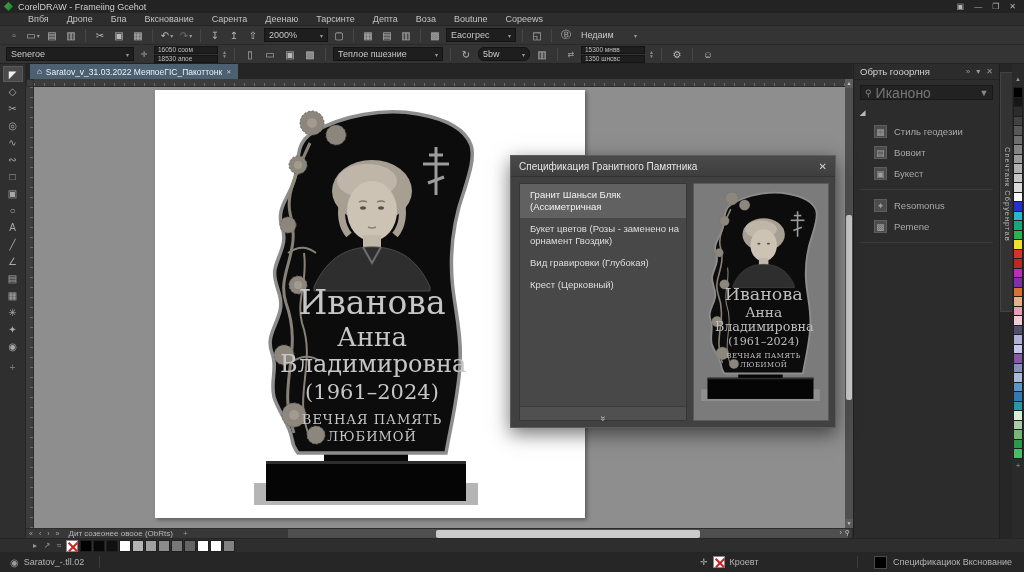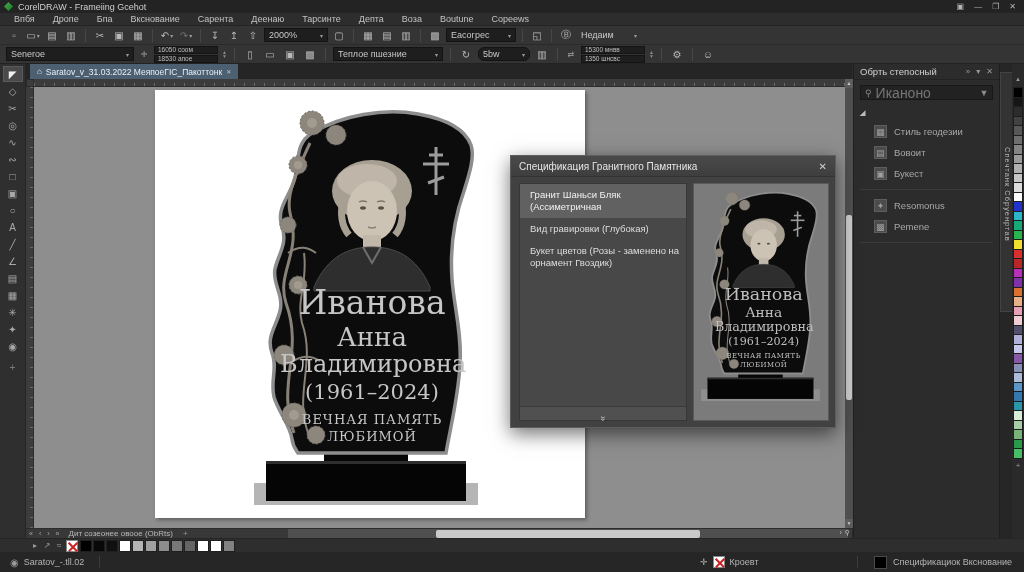--- a/index.html
+++ b/index.html
@@ -7,21 +7,21 @@
     font-family:"Liberation Sans", sans-serif; }
   #app { position:relative; width:1024px; height:572px; background:#2b2b2b; overflow:hidden; }
 
   
   #titlebar { position:absolute; left:0; top:0; width:1024px; height:13px; background:#232323;
     display:flex; align-items:center; color:#cfcfcf; font-size:9px; }
   #corel-logo { width:9px; height:9px; margin:0 5px 0 4px; background:linear-gradient(135deg,#3faf3f 0%,#1f7a2f 100%);
     clip-path:polygon(50% 0,100% 50%,50% 100%,0 50%); }
   #titlebar .wctl { margin-left:auto; display:flex; gap:10px; padding-right:8px; color:#b5b5b5; font-size:8px; }
   #menubar { position:absolute; left:0; top:13px; width:1024px; height:13px; background:#2d2d2d;
-    display:flex; align-items:center; gap:2px; padding-left:6px; border-bottom:1px solid #242424; }
+    display:flex; align-items:center; gap:2px; padding-left:20px; border-bottom:1px solid #242424; }
   #menubar span { color:#c3c3c3; font-size:9px; padding:1px 8px; cursor:default; }
 
   #toolbar { position:absolute; left:0; top:26px; width:1024px; height:19px; background:#343434;
     display:flex; align-items:center; gap:3px; padding-left:6px; border-bottom:1px solid #2a2a2a;
     color:#b9b9b9; font-size:11px; }
   .tbtn { min-width:16px; height:15px; display:flex; align-items:center; justify-content:center;
     font-size:10px; color:#b9b9b9; }
   .caret { font-size:6px; color:#9a9a9a; margin-left:1px; }
   .tsep { width:1px; height:13px; background:#474747; margin:0 3px; }
   .combo { background:#1e1e1e; border:1px solid #141414; color:#c8c8c8; font-size:9px; height:14px;
@@ -385,22 +385,23 @@
     <div class="arr" style="bottom:0;">▼</div>
   </div>
 
   <div id="dialog">
     <div id="dlg-title">
       <span>Спецификация Гранитного Памятника</span>
       <span id="dlg-close">✕</span>
     </div>
     <div id="dlg-list">
       <div class="dlg-row selected">Гранит Шаньси Бляк (Ассиметричная</div>
+      <div class="dlg-row">Букет цветов (Розы - заменено на орнамент Гвоздик)</div>
       <div class="dlg-row">Вид гравировки (Глубокая)</div>
-      <div class="dlg-row">Букет цветов (Розы - заменено на орнамент Гвоздик)</div>
+      <div class="dlg-row">Крест (Церковный)</div>
       <div id="dlg-more">
         <span class="chev">»</span>
       </div>
     </div>
     <div id="dlg-preview">
       <div class="monument mini" id="mini-wrap">
         <svg width="232" height="402" viewBox="0 0 232 402">
           <rect x="4" y="380" width="224" height="22" fill="#8f8f8f"></rect>
           <rect x="74" y="344" width="84" height="18" fill="#060606"></rect>
           <rect x="16" y="358" width="200" height="40" fill="#050505"></rect>
@@ -447,21 +448,21 @@
           <div class="m-years">(1961–2024)</div>
           <div class="m-ep1">ВЕЧНАЯ ПАМЯТЬ</div>
           <div class="m-ep2">ЛЮБИМОЙ</div>
         </div>
       </div>
     </div>
   </div>
 
   <div id="rightpanel">
     <div id="rp-title">
-      <span>Обрть степосный</span>
+      <span>Обрть гооорлня</span>
       <span class="ic">
         <span>»</span>
         <span>▾</span>
         <span>✕</span>
       </span>
     </div>
     <div id="rp-search">
       <span class="mag">⚲</span>
       <input placeholder="Иканоно" style="">
       <span class="mag" style="margin-left:auto;">▼</span>

